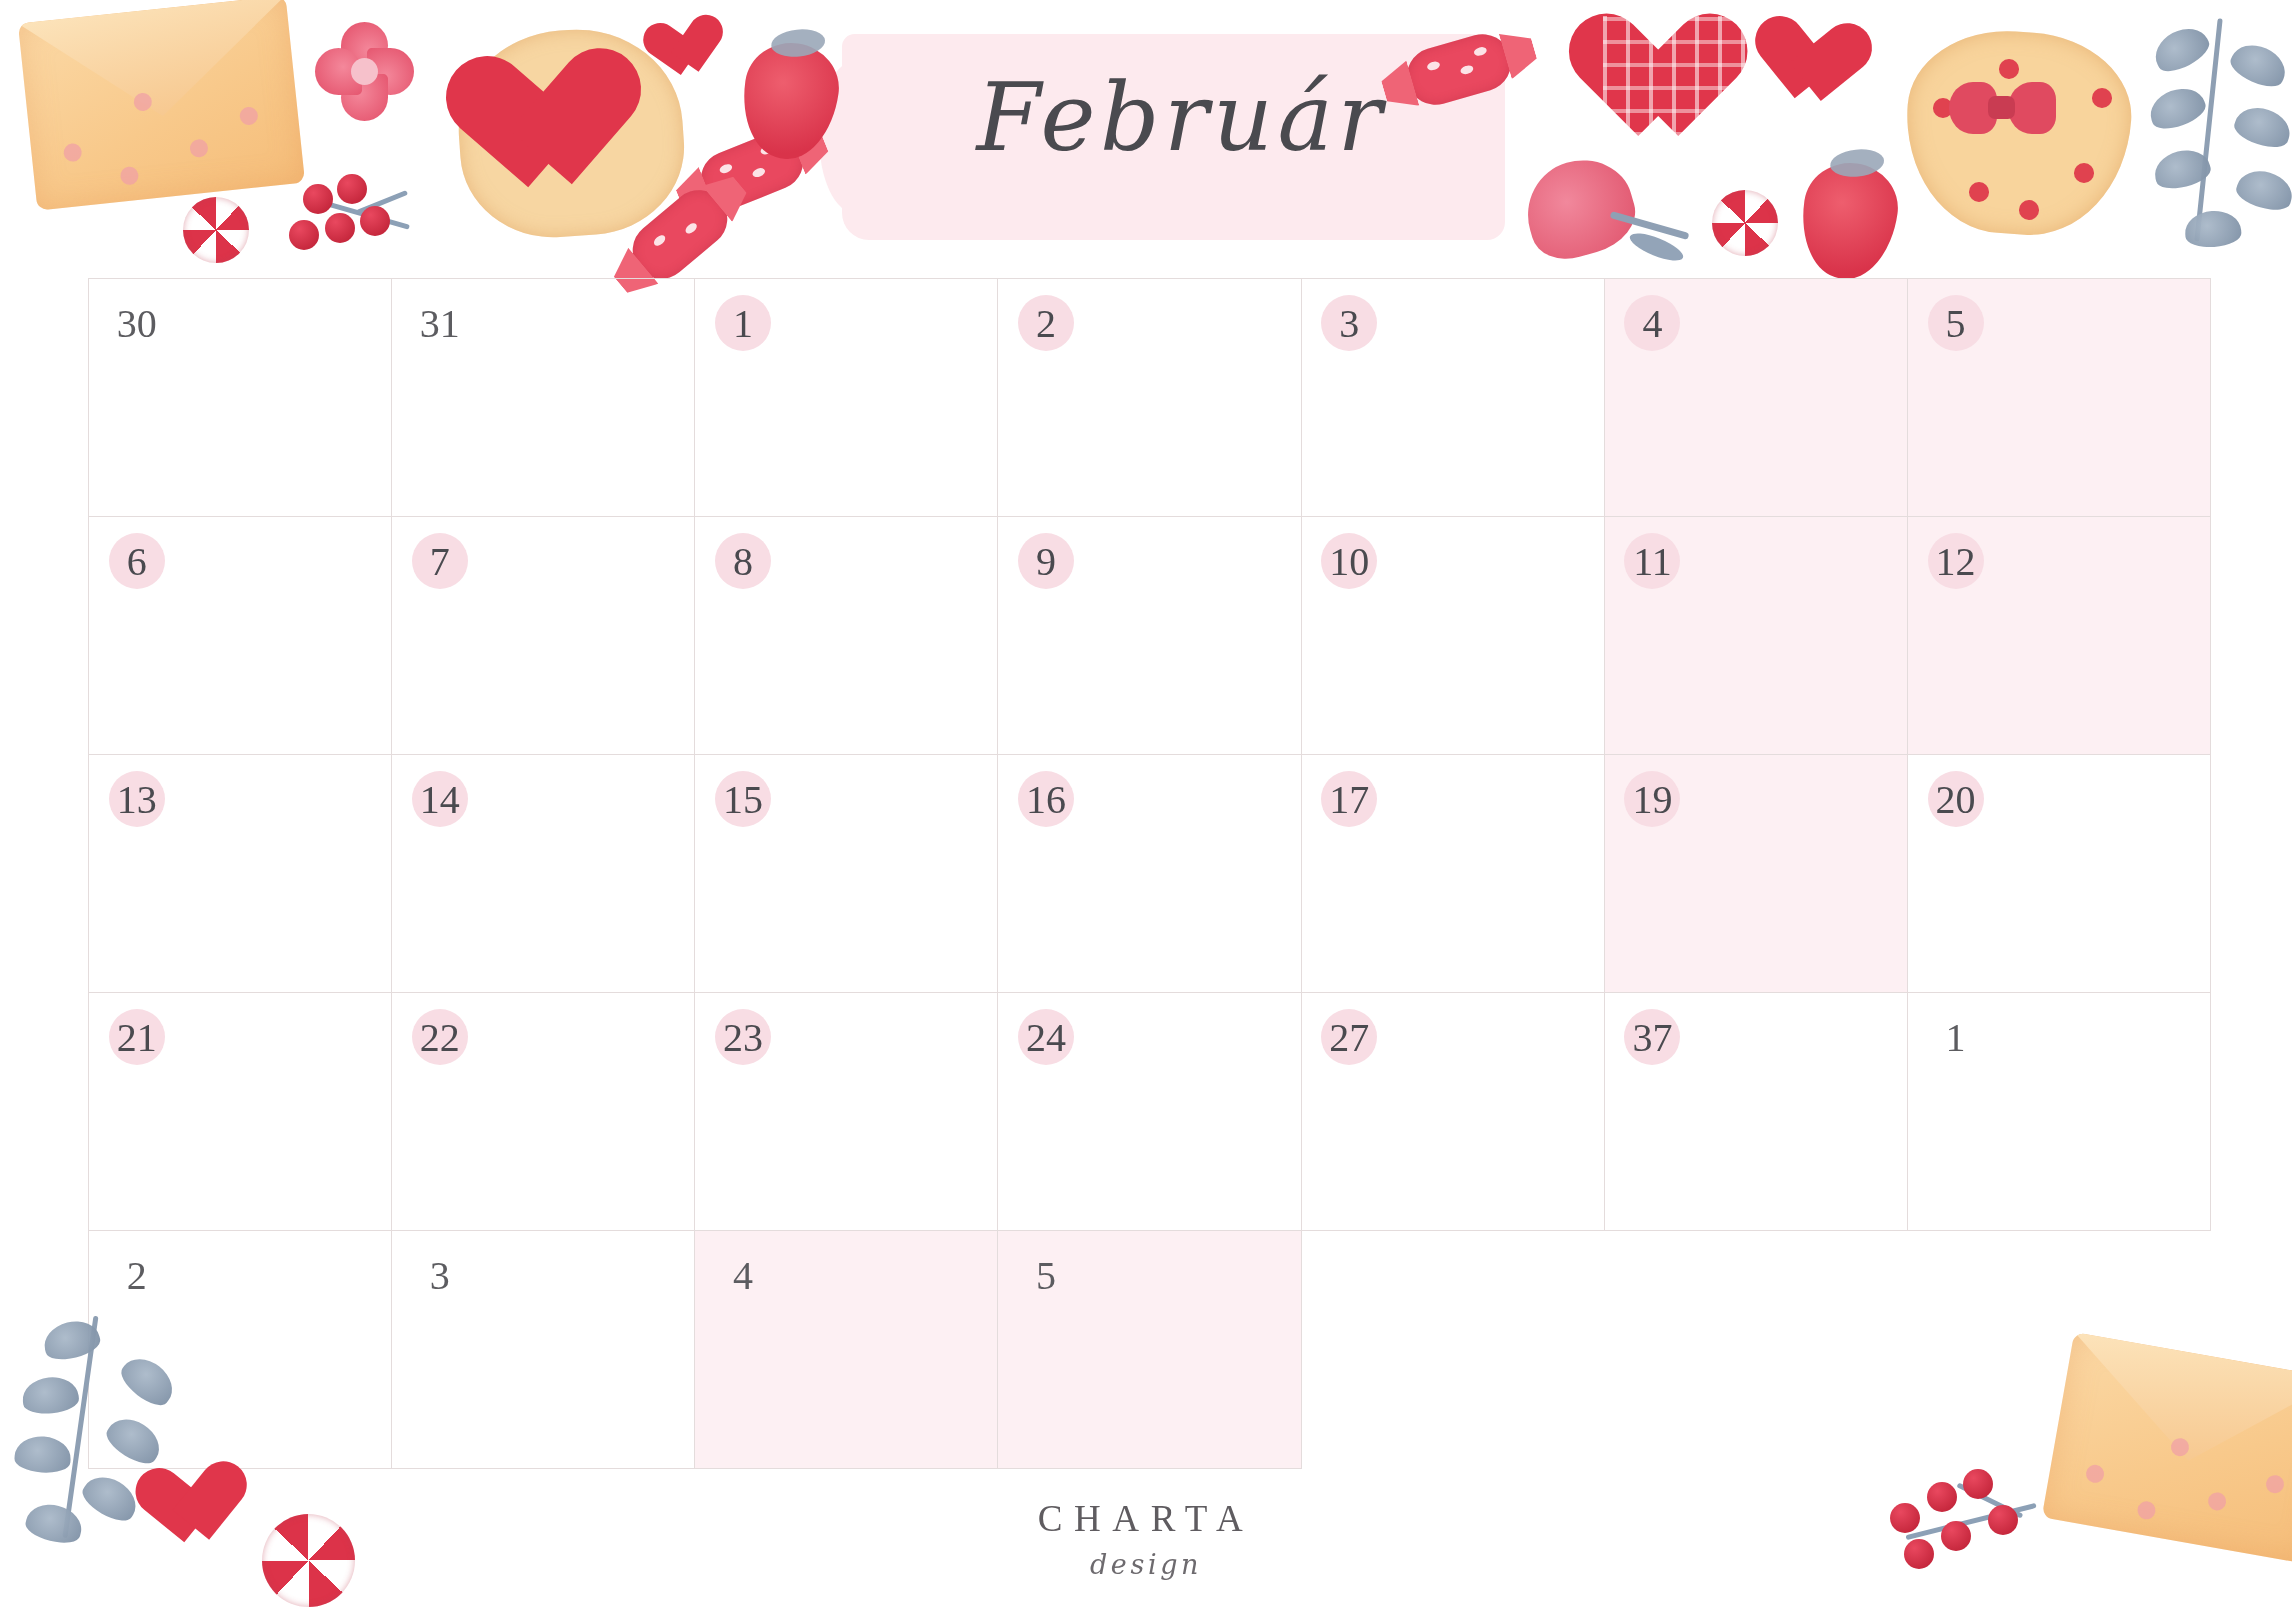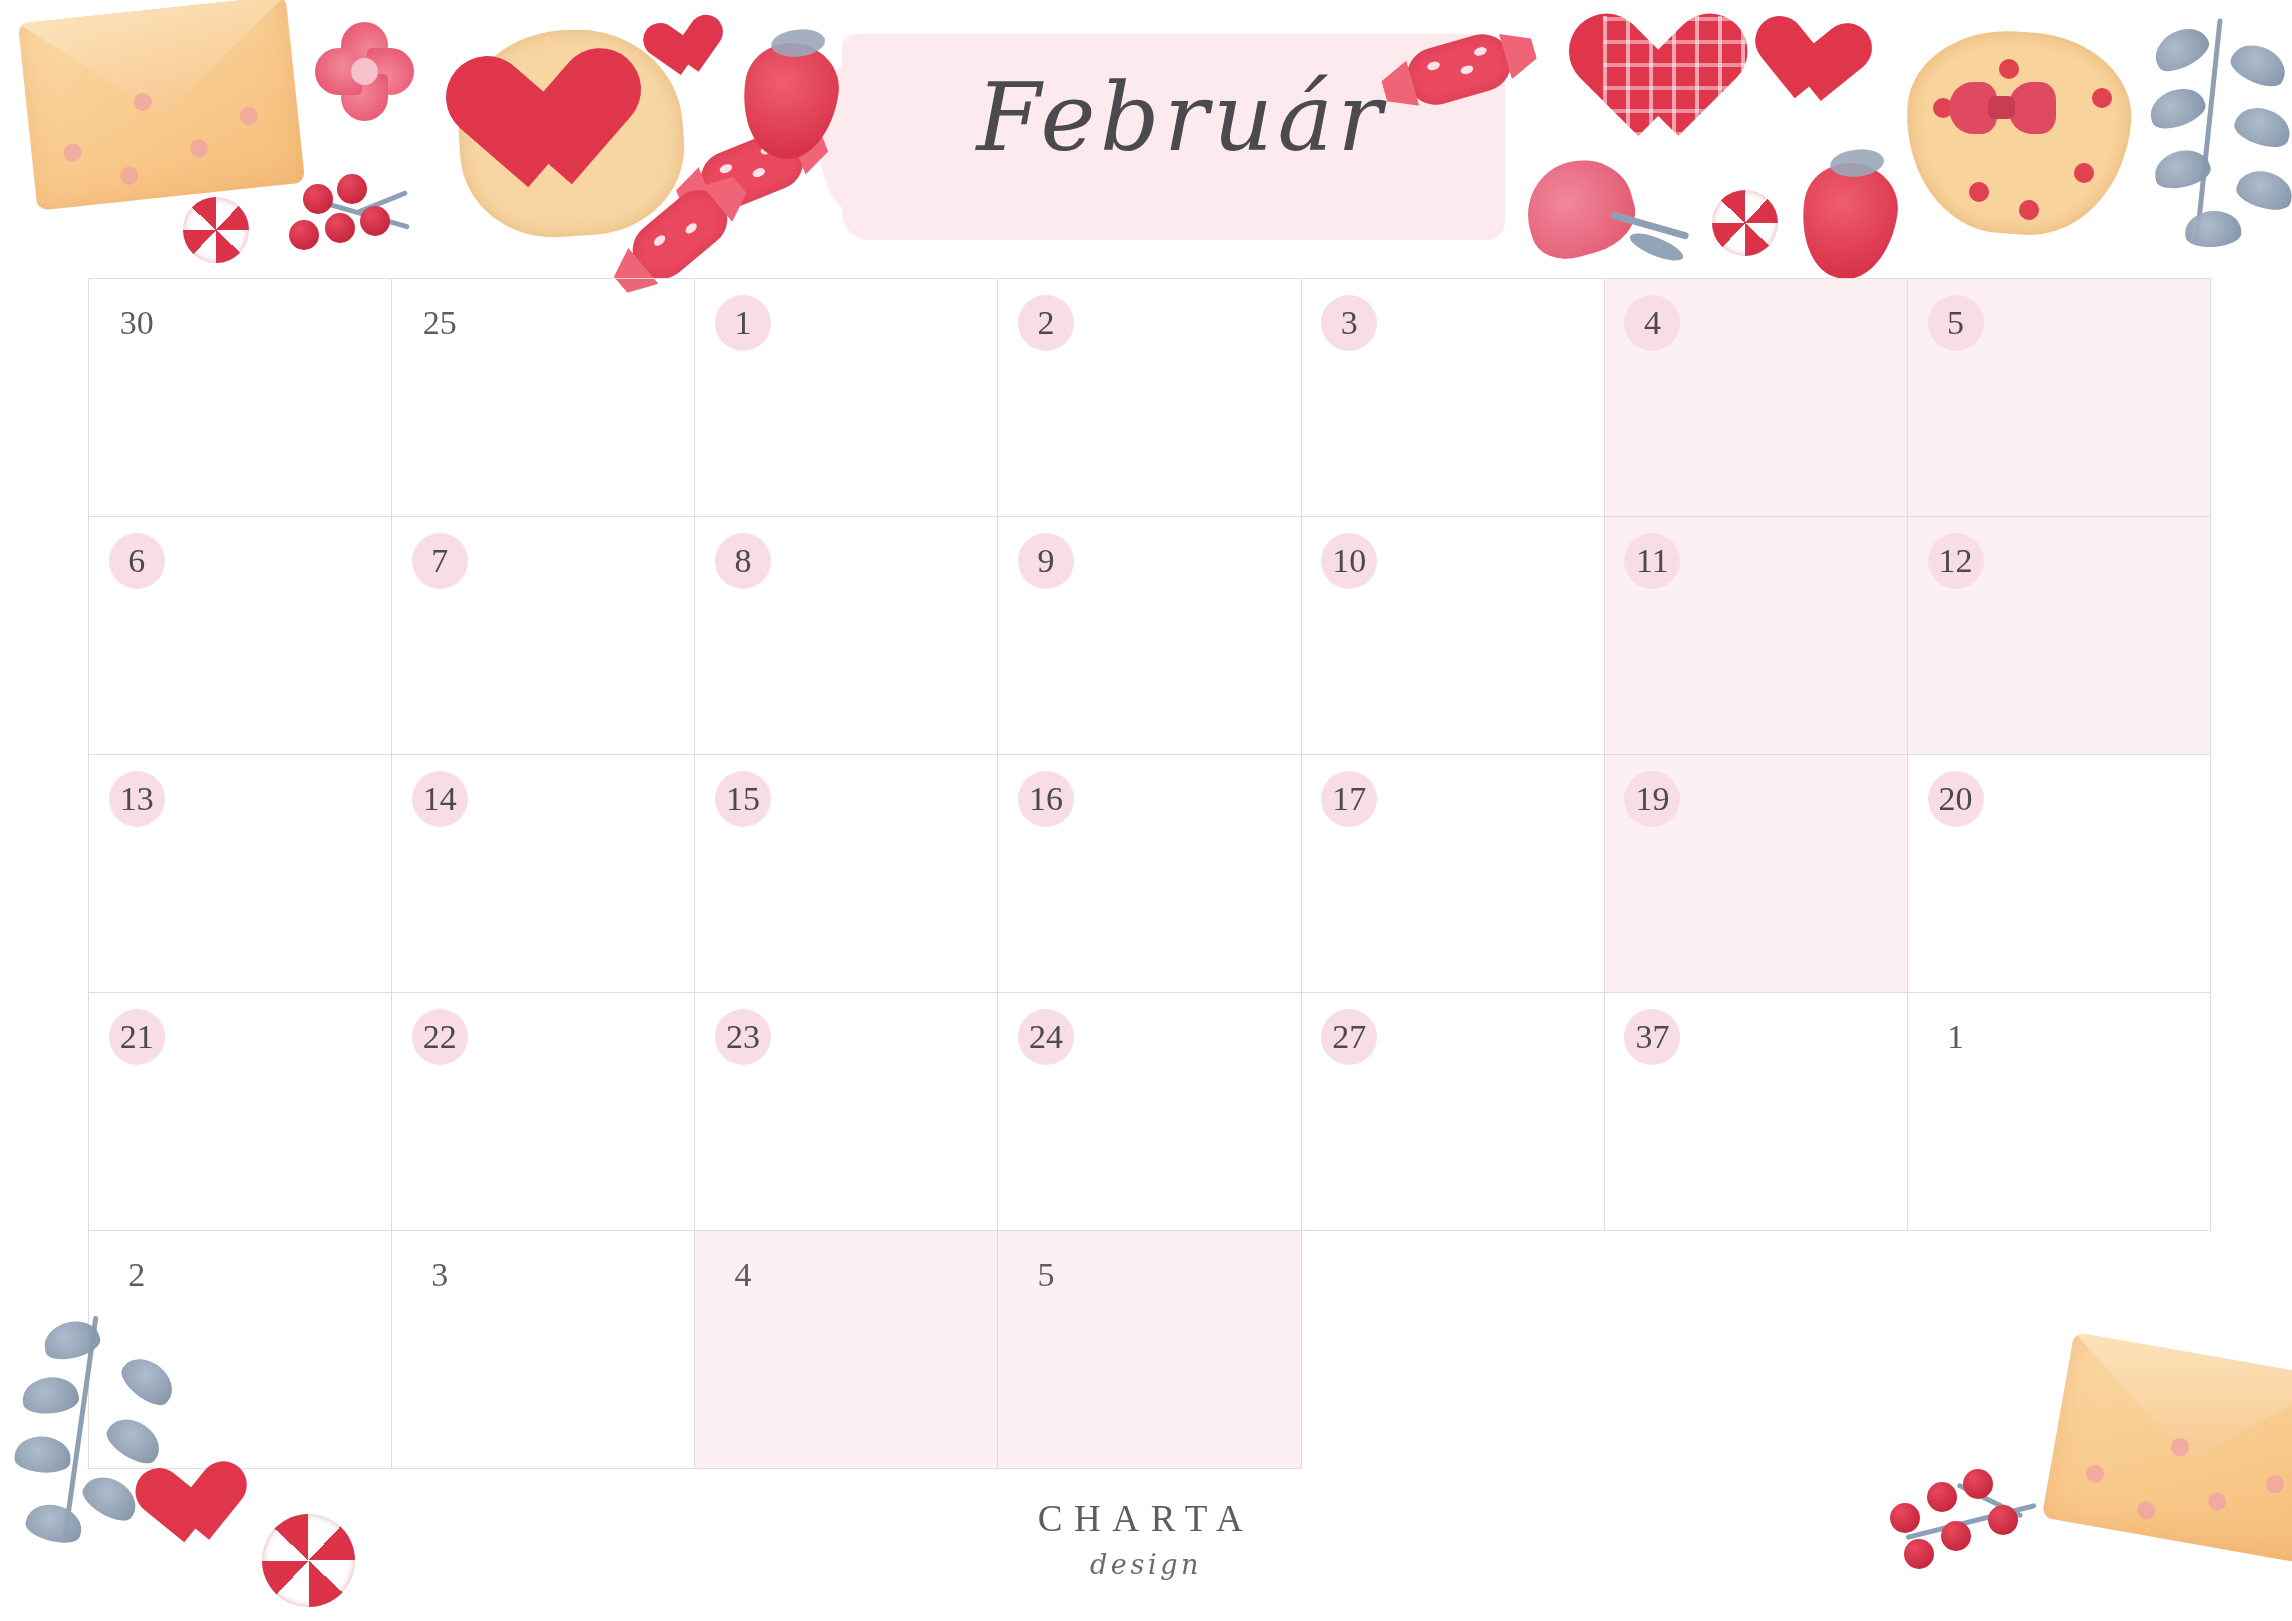--- a/index.html
+++ b/index.html
@@ -66,21 +66,21 @@
     position: relative;
     border-right: 1.3px solid #e4dcdc;
     border-bottom: 1.3px solid #e4dcdc;
   }
   .cell.weekend { background: #fdf0f3; }
   .daynum {
     position: absolute;
     left: 19.7px; top: 16px;
     min-width: 56px; height: 56px;
     display: flex; align-items: center; justify-content: center;
-    font-size: 34px;
+    font-size: 40px;
     color: #4a4a4f;
     font-family: "Liberation Serif", serif;
   }
   .daynum.chip {
     background: #f8dde4;
     border-radius: 50%;
     width: 56px;
   }
   .daynum.muted { color: #5c5c60; }
 
@@ -445,21 +445,21 @@
       <u style="left:88px;  top:163px; transform:rotate(16deg);"></u>
       <u style="left:36px;  top:202px; transform:rotate(-4deg);"></u>
     </div>
   </div>
 
   <div class="grid" id="calendar-grid">
       <div class="cell">
         <div class="daynum muted">30</div>
       </div>
       <div class="cell">
-        <div class="daynum muted">25</div>
+        <div class="daynum muted">31</div>
       </div>
       <div class="cell">
         <div class="daynum chip">1</div>
       </div>
       <div class="cell">
         <div class="daynum chip">2</div>
       </div>
       <div class="cell">
         <div class="daynum chip">3</div>
       </div>

